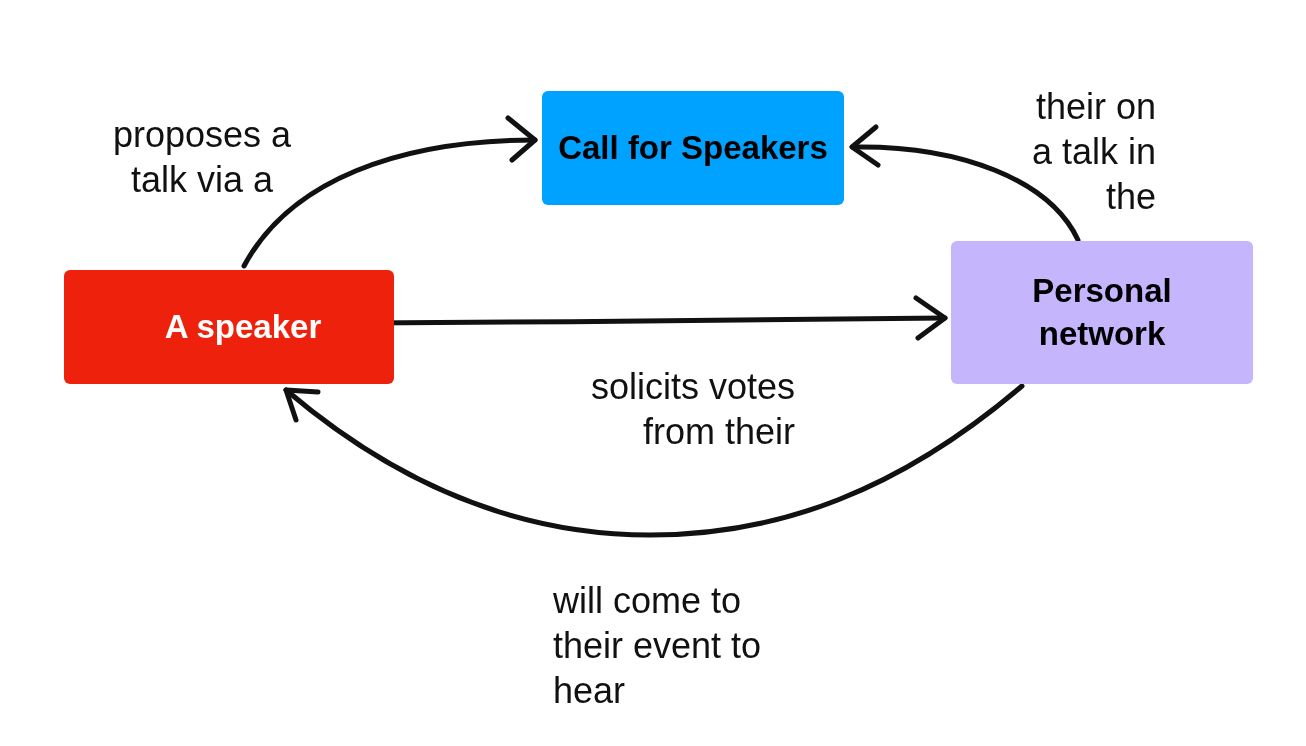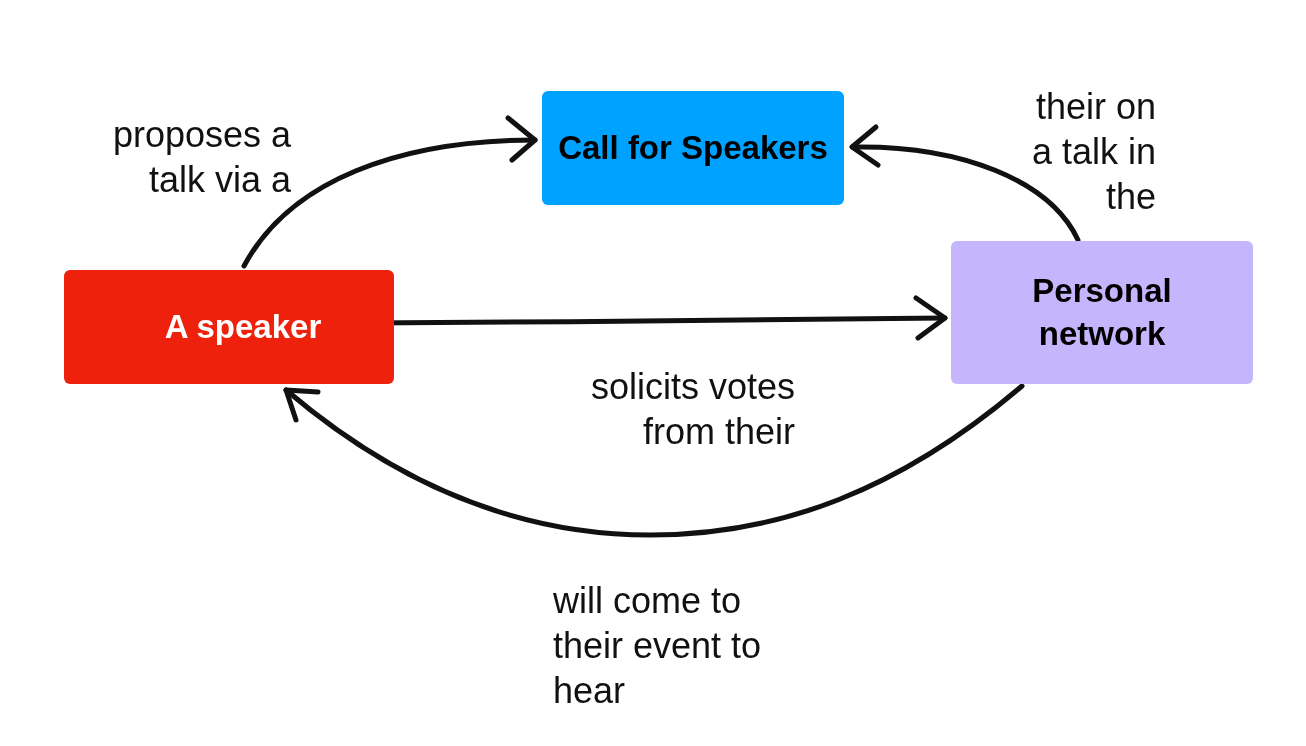--- a/index.html
+++ b/index.html
@@ -36,21 +36,21 @@
 
 <div class="node" style="left:542px;top:91px;width:302px;height:114px;background:#00a2ff;color:#000000;">
   <span>Call for Speakers</span>
 </div>
 
 <div class="node" style="left:951px;top:241px;width:302px;height:143px;background:#c4b5fd;color:#000000;white-space:pre-line;">
   <span>Personal
 network</span>
 </div>
 
-<div class="label" style="left:113px;top:112px;text-align:right;">proposes a
+<div class="label" style="left:113px;top:112px;text-align:center;">proposes a
 talk via a</div>
 
 <div class="label" style="left:990px;top:84px;width:166px;text-align:right;">their on
 a talk in
 the</div>
 
 <div class="label" style="left:530px;top:364px;width:265px;text-align:right;">solicits votes
 from their</div>
 
 <div class="label" style="left:553px;top:578px;width:280px;text-align:left;">will come to

